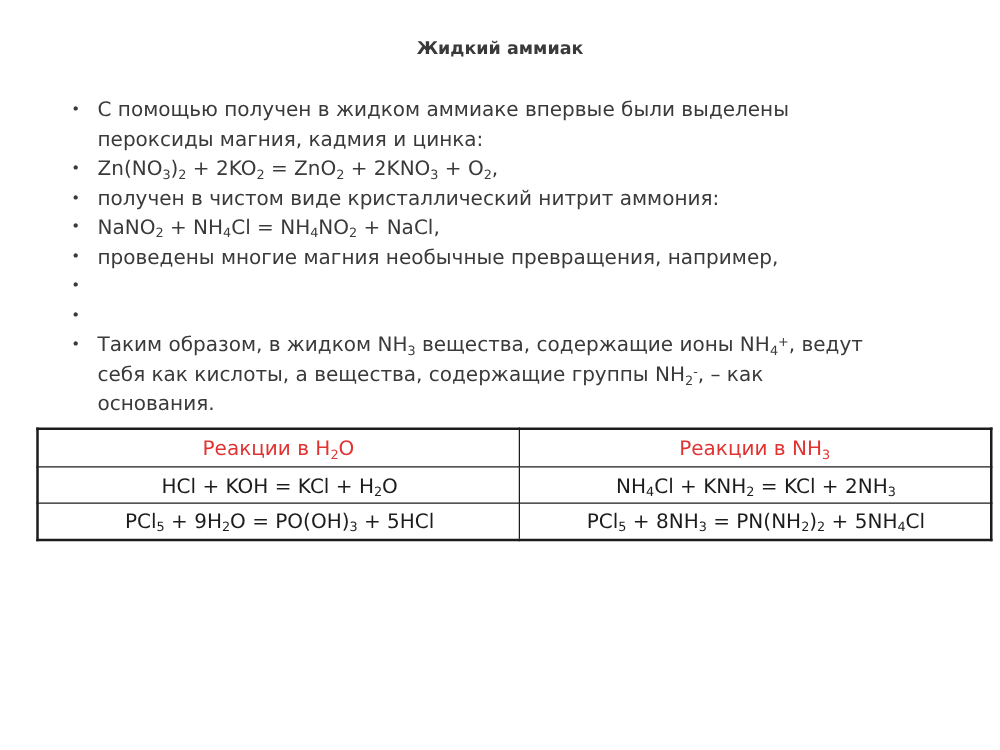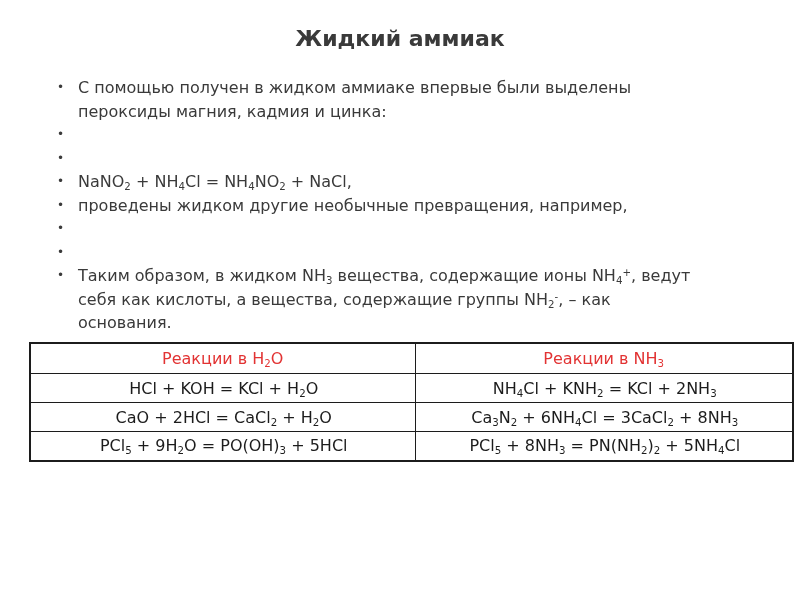--- a/index.html
+++ b/index.html
@@ -12,21 +12,21 @@
   html,body{margin:0;padding:0;}
   body{
     width:800px;height:600px;background:#ffffff;overflow:hidden;
     font-family:"DejaVu Sans","Liberation Sans",sans-serif;
     color:var(--text);
   }
   .slide{width:800px;height:600px;position:relative;}
   .title{
     padding-top:27px;
     text-align:center;
-    font-size:22px;
+    font-size:14px;
     font-weight:bold;
     line-height:24px;
     color:var(--text);
   }
   .bullets{
     list-style:none;
     margin:25px 30px 0 57px;
     padding:0;
   }
   .bullets li{
@@ -84,31 +84,33 @@
   <div class="title">Жидкий аммиак</div>
 
   <ul class="bullets">
     <li>
       <span class="dot">•</span>
       <span class="btext">С помощью получен в жидком аммиаке впервые были выделены
 пероксиды магния, кадмия и цинка:</span>
     </li>
     <li>
       <span class="dot">•</span>
+      <span class="btext">Zn(NO<sub>3</sub>)<sub>2</sub> + 2KO<sub>2</sub> = ZnO<sub>2</sub> + 2KNO<sub>3</sub> + O<sub>2</sub>,</span>
     </li>
     <li>
       <span class="dot">•</span>
+      <span class="btext">получен в чистом виде кристаллический нитрит аммония:</span>
     </li>
     <li>
       <span class="dot">•</span>
       <span class="btext">NaNO<sub>2</sub> + NH<sub>4</sub>Cl = NH<sub>4</sub>NO<sub>2</sub> + NaCl,</span>
     </li>
     <li>
       <span class="dot">•</span>
-      <span class="btext">проведены жидком другие необычные превращения, например,</span>
+      <span class="btext">проведены многие магния необычные превращения, например,</span>
     </li>
     <li>
       <span class="dot">•</span>
     </li>
     <li>
       <span class="dot">•</span>
     </li>
     <li>
       <span class="dot">•</span>
       <span class="btext">Таким образом, в жидком NH<sub>3</sub> вещества, содержащие ионы NH<sub>4</sub><sup>+</sup>, ведут
@@ -127,23 +129,19 @@
         <th>Реакции в H<sub>2</sub>O</th>
         <th>Реакции в NH<sub>3</sub></th>
       </tr>
     </thead>
     <tbody>
       <tr>
         <td>HCl + KOH = KCl + H<sub>2</sub>O</td>
         <td>NH<sub>4</sub>Cl + KNH<sub>2</sub> = KCl + 2NH<sub>3</sub></td>
       </tr>
       <tr>
-        <td>CaO + 2HCl = CaCl<sub>2</sub> + H<sub>2</sub>O</td>
-        <td>Ca<sub>3</sub>N<sub>2</sub> + 6NH<sub>4</sub>Cl = 3CaCl<sub>2</sub> + 8NH<sub>3</sub></td>
-      </tr>
-      <tr>
         <td>PCl<sub>5</sub> + 9H<sub>2</sub>O = PO(OH)<sub>3</sub> + 5HCl</td>
         <td>PCl<sub>5</sub> + 8NH<sub>3</sub> = PN(NH<sub>2</sub>)<sub>2</sub> + 5NH<sub>4</sub>Cl</td>
       </tr>
     </tbody>
   </table>
 
 </div>
 
 </body></html>

